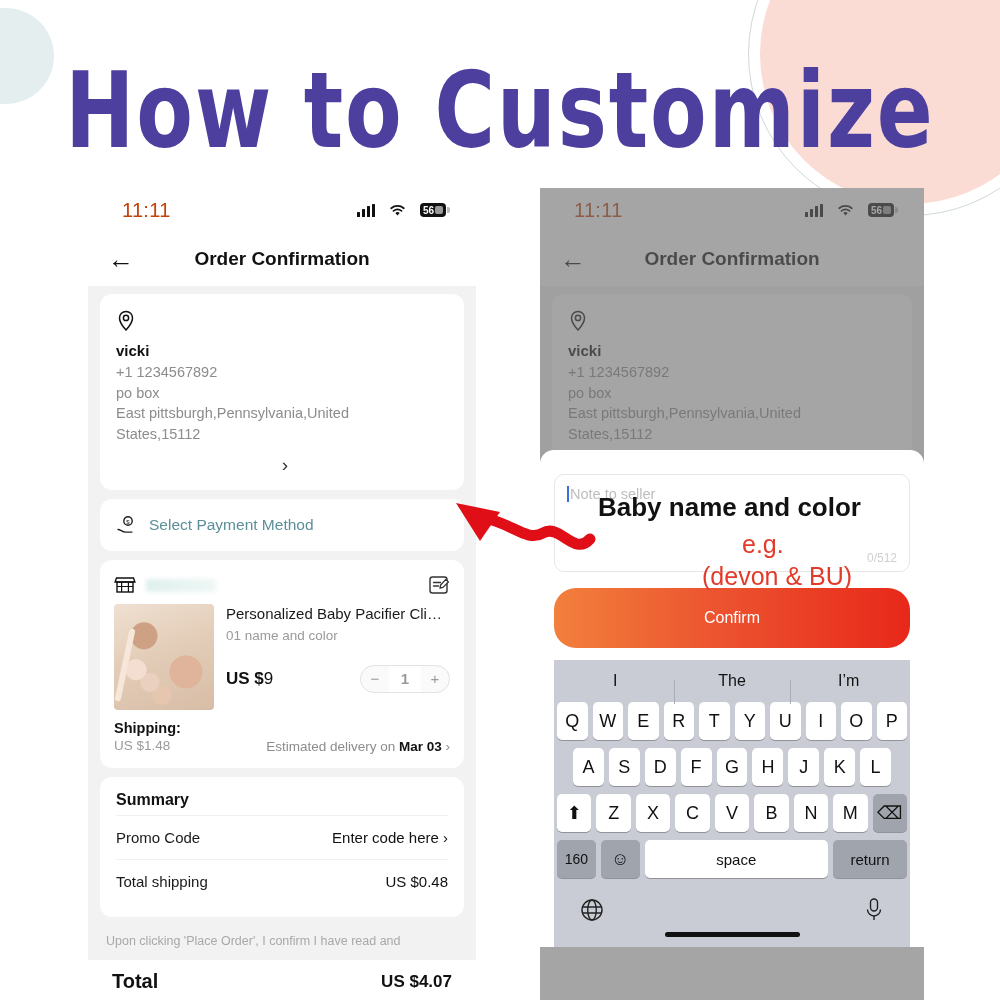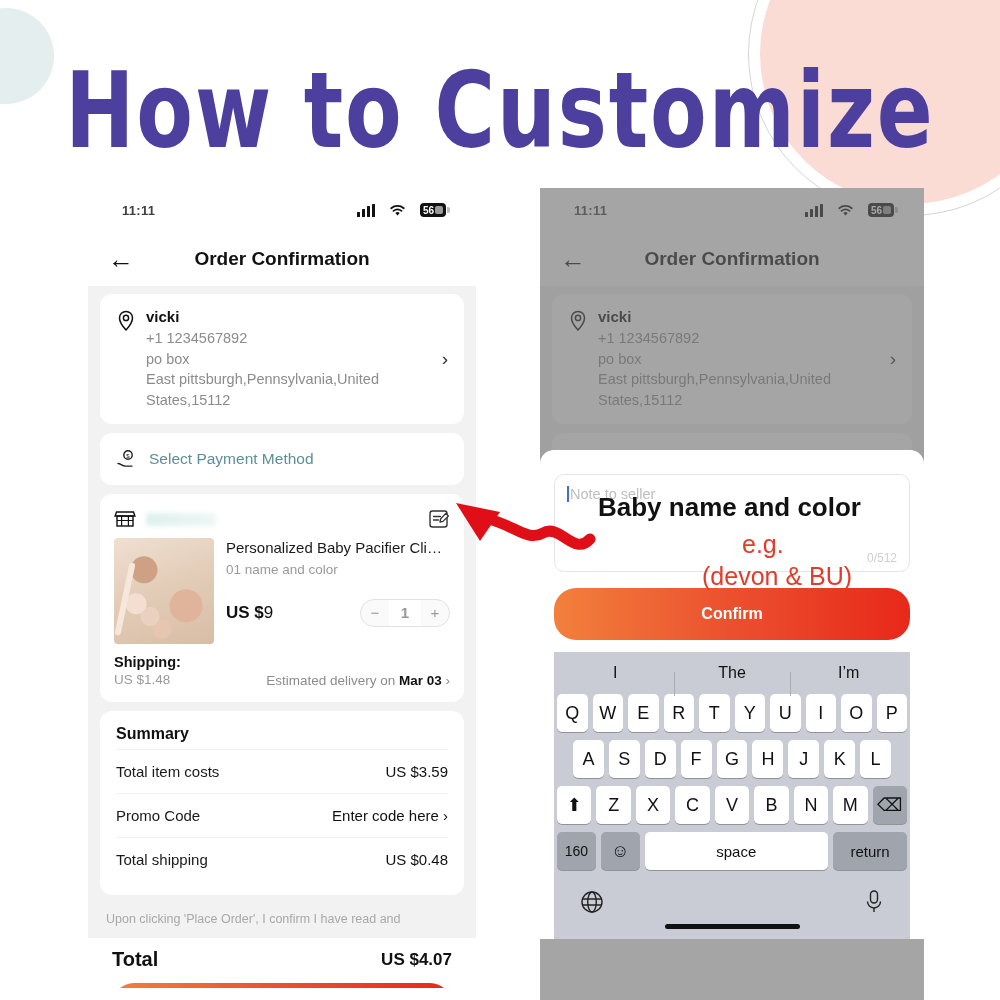--- a/index.html
+++ b/index.html
@@ -46,21 +46,21 @@
     background: #ffffff;
     overflow: hidden;
   }
   .phone-left { left: 88px; top: 188px; width: 388px; height: 800px; }
   .phone-right { left: 540px; top: 188px; width: 384px; height: 812px; }
 
   .statusbar {
     height: 44px; display: flex; align-items: center;
     justify-content: space-between; padding: 0 30px 0 34px;
   }
-  .clock { font-weight: bold; font-size: 13px; color: #404040; letter-spacing: .3px; }
+  .clock { font-weight: normal; font-size: 20px; color: #c2410c; letter-spacing: .3px; }
   .sb-icons { display: flex; align-items: flex-end; gap: 14px; }
   .signal { display: flex; align-items: flex-end; gap: 2px; height: 13px; }
   .signal i { width: 3px; background: #111; border-radius: .5px; display: block; }
   .signal i:nth-child(1) { height: 5px; }
   .signal i:nth-child(2) { height: 8px; }
   .signal i:nth-child(3) { height: 11px; }
   .signal i:nth-child(4) { height: 13px; }
   .battery {
     width: 26px; height: 14px; border-radius: 4px; background: #111;
     color: #fff; font-size: 10px; font-weight: bold;
@@ -84,21 +84,21 @@
     position: absolute; left: 0; width: 100%; text-align: center;
     font-size: 19px; font-weight: bold; color: #111;
   }
 
   .screen-body { background: #f2f2f2; padding: 8px 12px 0 12px; }
 
   .card {
     background: #fff; border-radius: 12px; padding: 14px 16px;
     margin-bottom: 9px;
   }
-  .addr-card { display: flex; align-items: flex-start; gap: 10px; position: relative; }
+  .addr-card { display: flex; align-items: flex-start; gap: 10px; position: relative; flex-direction: column; }
   .pin-icon { margin-top: 2px; flex: 0 0 auto; }
   .addr-text { flex: 1; }
   .addr-name { font-weight: bold; font-size: 15px; color: #111; margin-bottom: 3px; }
   .addr-line { font-size: 14.5px; color: #8c8c8c; line-height: 1.42; }
   .chev { color: #333; font-size: 19px; align-self: center; margin-left: 6px; }
 
   .pay-card { display: flex; align-items: center; gap: 11px; padding: 16px; }
   .pay-label { color: #5b8f99; font-size: 15.5px; }
 
   .item-card { padding: 12px 14px 14px 14px; position: relative; }
@@ -186,24 +186,24 @@
   .sheet-title { font-size: 17px; font-weight: bold; color: #111; }
   .sheet-close { position: absolute; right: 6px; top: 2px; font-size: 21px; color: #333; line-height: 1; cursor: pointer; }
   .note-box {
     border: 1px solid #e6e6e6; border-radius: 10px; height: 98px;
     margin-top: 10px; padding: 10px 12px; position: relative;
   }
   .note-ph { color: #bdbdbd; font-size: 14.5px; }
   .caret { display:inline-block; width:2px; height:16px; background:#3b6fe0; vertical-align:-3px; margin-right:1px;}
   .char-count { position: absolute; right: 12px; bottom: 6px; font-size: 12px; color: #cfcfcf; }
   .confirm-btn {
-    height: 52px; border-radius: 22px; border: none; width: 100%;
+    height: 60px; border-radius: 22px; border: none; width: 100%;
     margin: 16px 0 12px 0;
     background: linear-gradient(90deg,#f2803c 0%,#ec5430 45%,#e8281a 100%);
-    color: #fff; font-size: 16px; font-weight: bold; cursor: pointer;
+    color: #fff; font-size: 16px; font-weight: normal; cursor: pointer;
   }
 
   
   .keyboard { background: #c9ccd4; padding: 0 3px 4px 3px; }
   .predict { display: flex; height: 42px; align-items: center; }
   .predict div { flex: 1; text-align: center; font-size: 16px; color: #111; position: relative; }
   .predict div + div:before {
     content: ""; position: absolute; left: 0; top: 8px; height: 24px; width: 1px; background: #a9adb6;
   }
   .krow { display: flex; justify-content: center; gap: 5px; margin-bottom: 8px; }
@@ -340,24 +340,20 @@
           <span>Estimated delivery on</span>
           <b>Mar 03</b>
           <span>›</span>
         </div>
       </div>
     </div>
 
     <div class="card">
       <div class="sum-title">Summary</div>
       <div class="sum-row">
-        <span>Total item costs</span>
-        <span class="sum-val">US $3.59</span>
-      </div>
-      <div class="sum-row">
         <span>Promo Code</span>
         <span class="sum-val">Enter code here ›</span>
       </div>
       <div class="sum-row">
         <span>Total shipping</span>
         <span class="sum-val">US $0.48</span>
       </div>
     </div>
 
     <div class="disclaimer">Upon clicking 'Place Order', I confirm I have read and</div>

